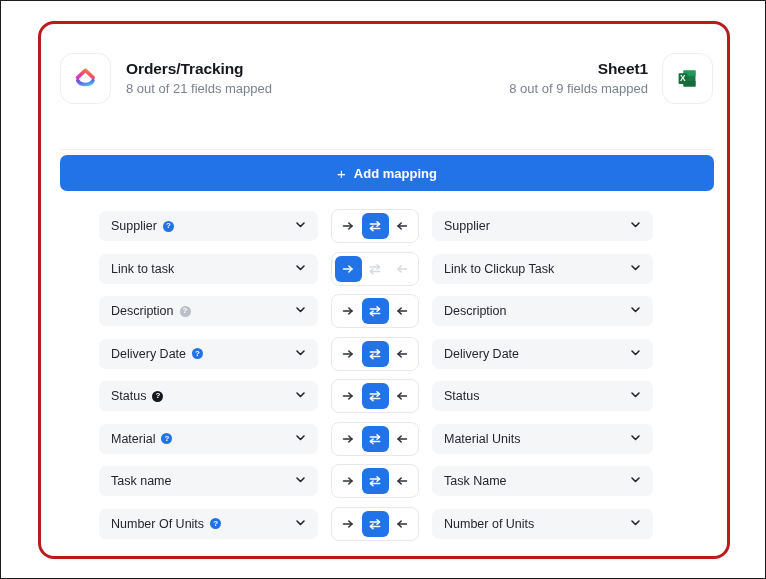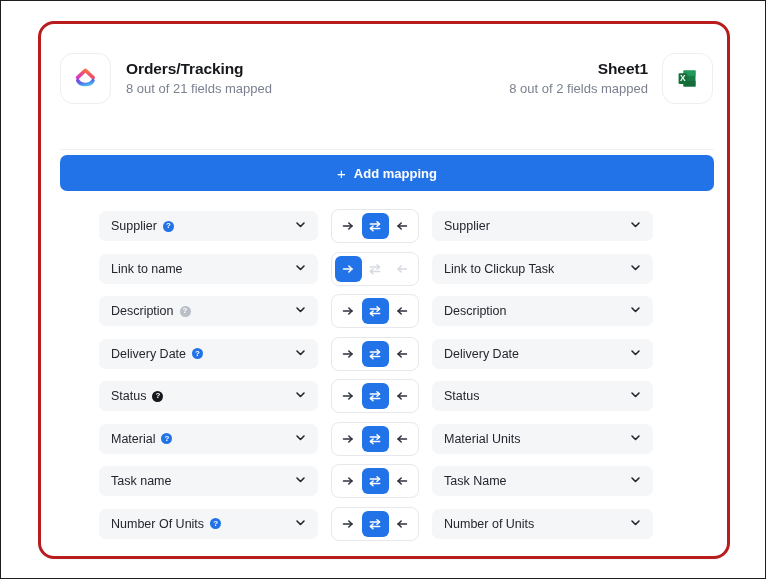--- a/index.html
+++ b/index.html
@@ -219,21 +219,21 @@
       </div>
       <div class="hdr-text-left">
         <div class="hdr-title">Orders/Tracking</div>
         <div class="hdr-sub">8 out of 21 fields mapped</div>
       </div>
     </div>
 
     <div class="hdr-side hdr-right">
       <div class="hdr-text-right">
         <div class="hdr-title">Sheet1</div>
-        <div class="hdr-sub">8 out of 2 fields mapped</div>
+        <div class="hdr-sub">8 out of 9 fields mapped</div>
       </div>
       <div class="app-icon">
         <svg width="23" height="23" viewBox="0 0 23 23" aria-hidden="true">
           <rect x="7.5" y="3.5" width="12" height="16" rx="0.6" fill="#1a7a45"></rect>
           <rect x="7.5" y="3.5" width="12" height="5.4" fill="#21995a"></rect>
           <rect x="7.5" y="13.8" width="12" height="5.7" fill="#166b3b"></rect>
           <rect x="2.6" y="6.2" width="8.6" height="10.8" rx="1" fill="#127038"></rect>
           <text x="6.9" y="14.3" font-family="'Liberation Sans',sans-serif" font-size="8.4" font-weight="bold" fill="#ffffff" text-anchor="middle">X</text>
         </svg>
       </div>
@@ -287,21 +287,21 @@
         </div>
         <div class="field field-right">
           <span class="field-label">Supplier</span>
           <span class="chev"><svg width="13" height="13" viewBox="0 0 13 13">
               <path d="M3 5 L6.5 8.5 L10 5" fill="none" stroke="#23262e" stroke-width="1.6" stroke-linecap="round" stroke-linejoin="round"></path>
             </svg></span>
         </div>
       </div>
       <div class="map-row">
         <div class="field field-left">
-          <span class="field-label">Link to name</span>
+          <span class="field-label">Link to task</span>
           <span class="chev"><svg width="13" height="13" viewBox="0 0 13 13">
               <path d="M3 5 L6.5 8.5 L10 5" fill="none" stroke="#23262e" stroke-width="1.6" stroke-linecap="round" stroke-linejoin="round"></path>
             </svg></span>
         </div>
         <div class="dir-toggle">
           <button class="dir-btn active">
             <svg width="14" height="14" viewBox="0 0 14 14" fill="none" stroke-width="1.5" stroke-linecap="round" stroke-linejoin="round">
               <g>
                 <path d="M2.5 7 H11"></path>
                 <path d="M7.8 4 L11 7 L7.8 10"></path>

